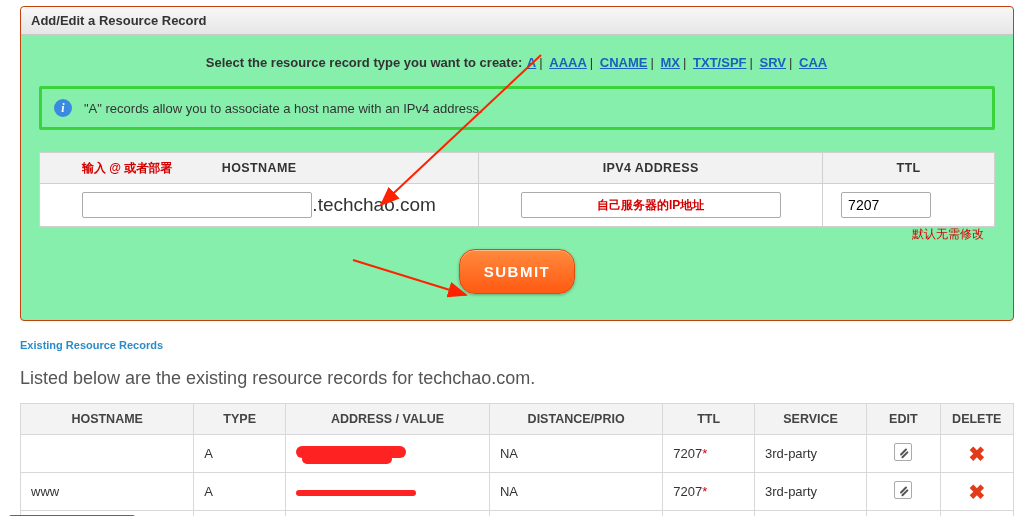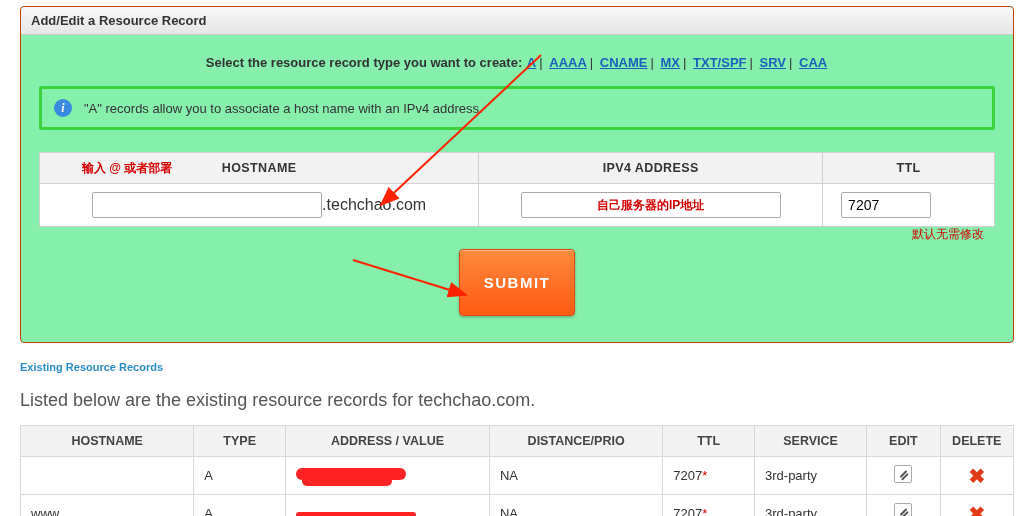--- a/index.html
+++ b/index.html
@@ -89,39 +89,39 @@
   }
   .text-input {
     font-size: 14px;
     padding: 4px 6px;
     border: 1px solid #aaa;
     border-radius: 2px;
   }
   .hostname-input { width: 230px; }
   .ipv4-input { width: 260px; }
   .ttl-input { width: 90px; text-align: left; }
-  .suffix { color: #333; font-size: 16px; }
+  .suffix { color: #333; font-size: 19px; }
 
   .redlabel {
     color: #d40000;
     font-size: 12px;
     font-weight: bold;
     white-space: nowrap;
   }
   .rl-hostname { position: absolute; left: 32px; top: -32px; }
   .rl-ipv4     { position: absolute; left: 50%; transform: translateX(-50%); pointer-events: none; }
   .rl-ttl      { position: absolute; right: 0; top: 34px; font-weight: normal; text-align: center; }
 
   .submit-wrap { text-align: center; margin-top: 22px; }
   .submit-btn {
     background: linear-gradient(#ff8a3d,#ff5a12);
     color: #fff;
     border: 1px solid #e04a0a;
-    border-radius: 4px;
-    padding: 24px 24px;
+    border-radius: 16px;
+    padding: 13px 24px;
     font-size: 15px;
     font-weight: bold;
     letter-spacing: 1.5px;
     cursor: pointer;
     box-shadow: inset 0 1px 0 rgba(255,255,255,.4), 0 1px 3px rgba(0,0,0,.3);
   }
 
   
   .svg-overlay {
     position: absolute;

